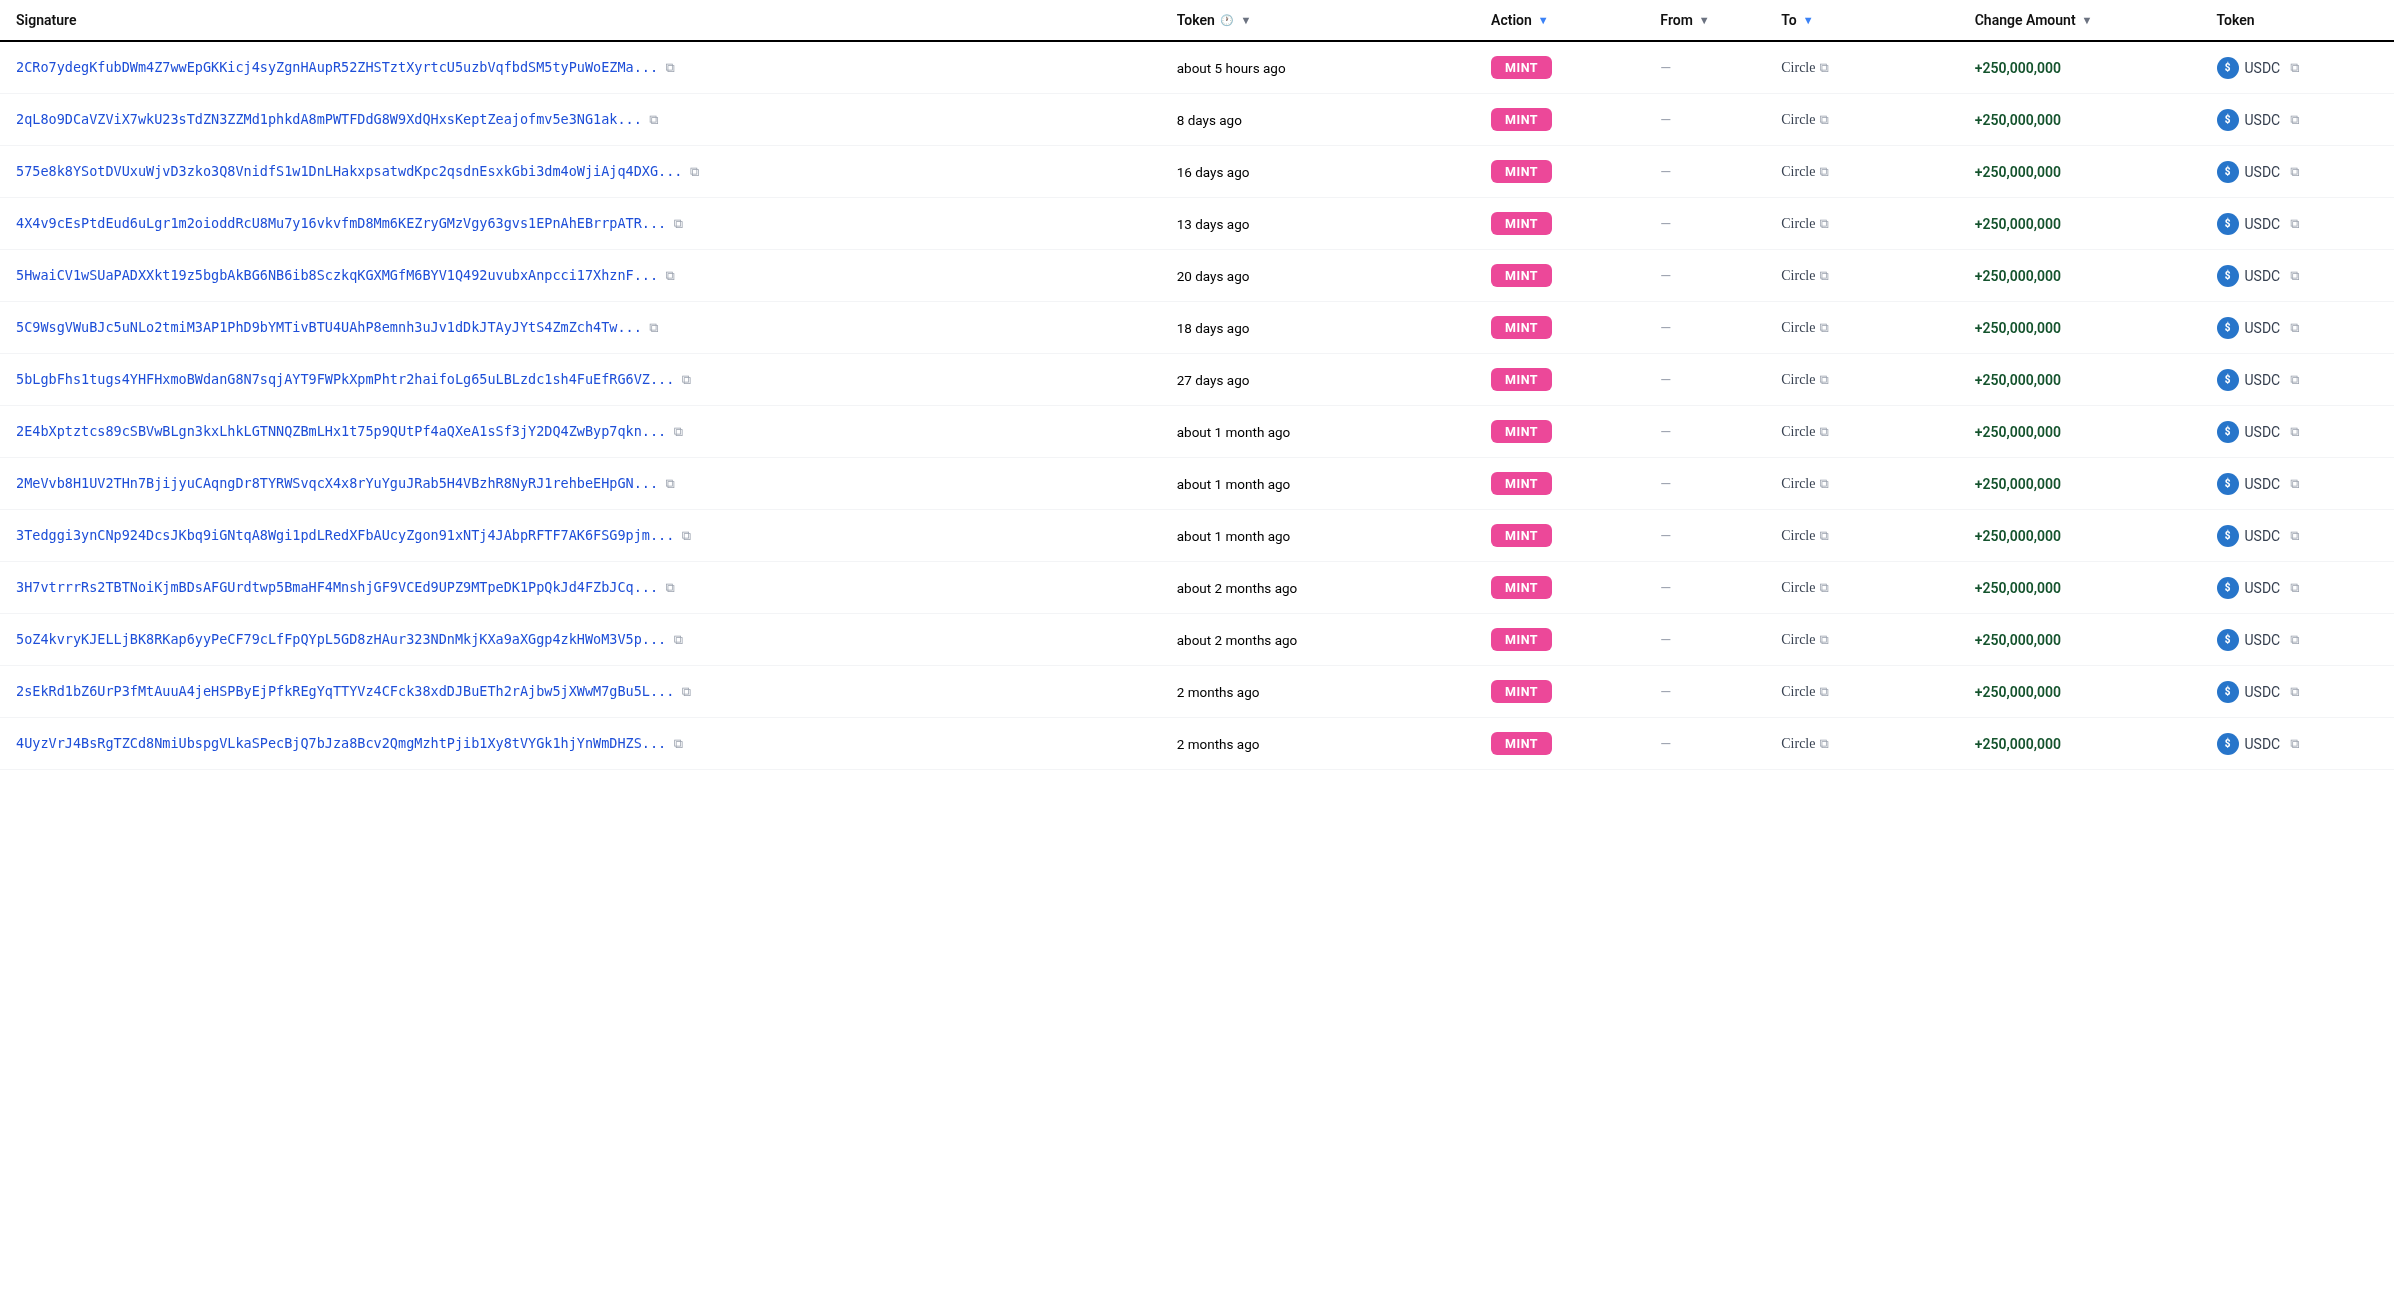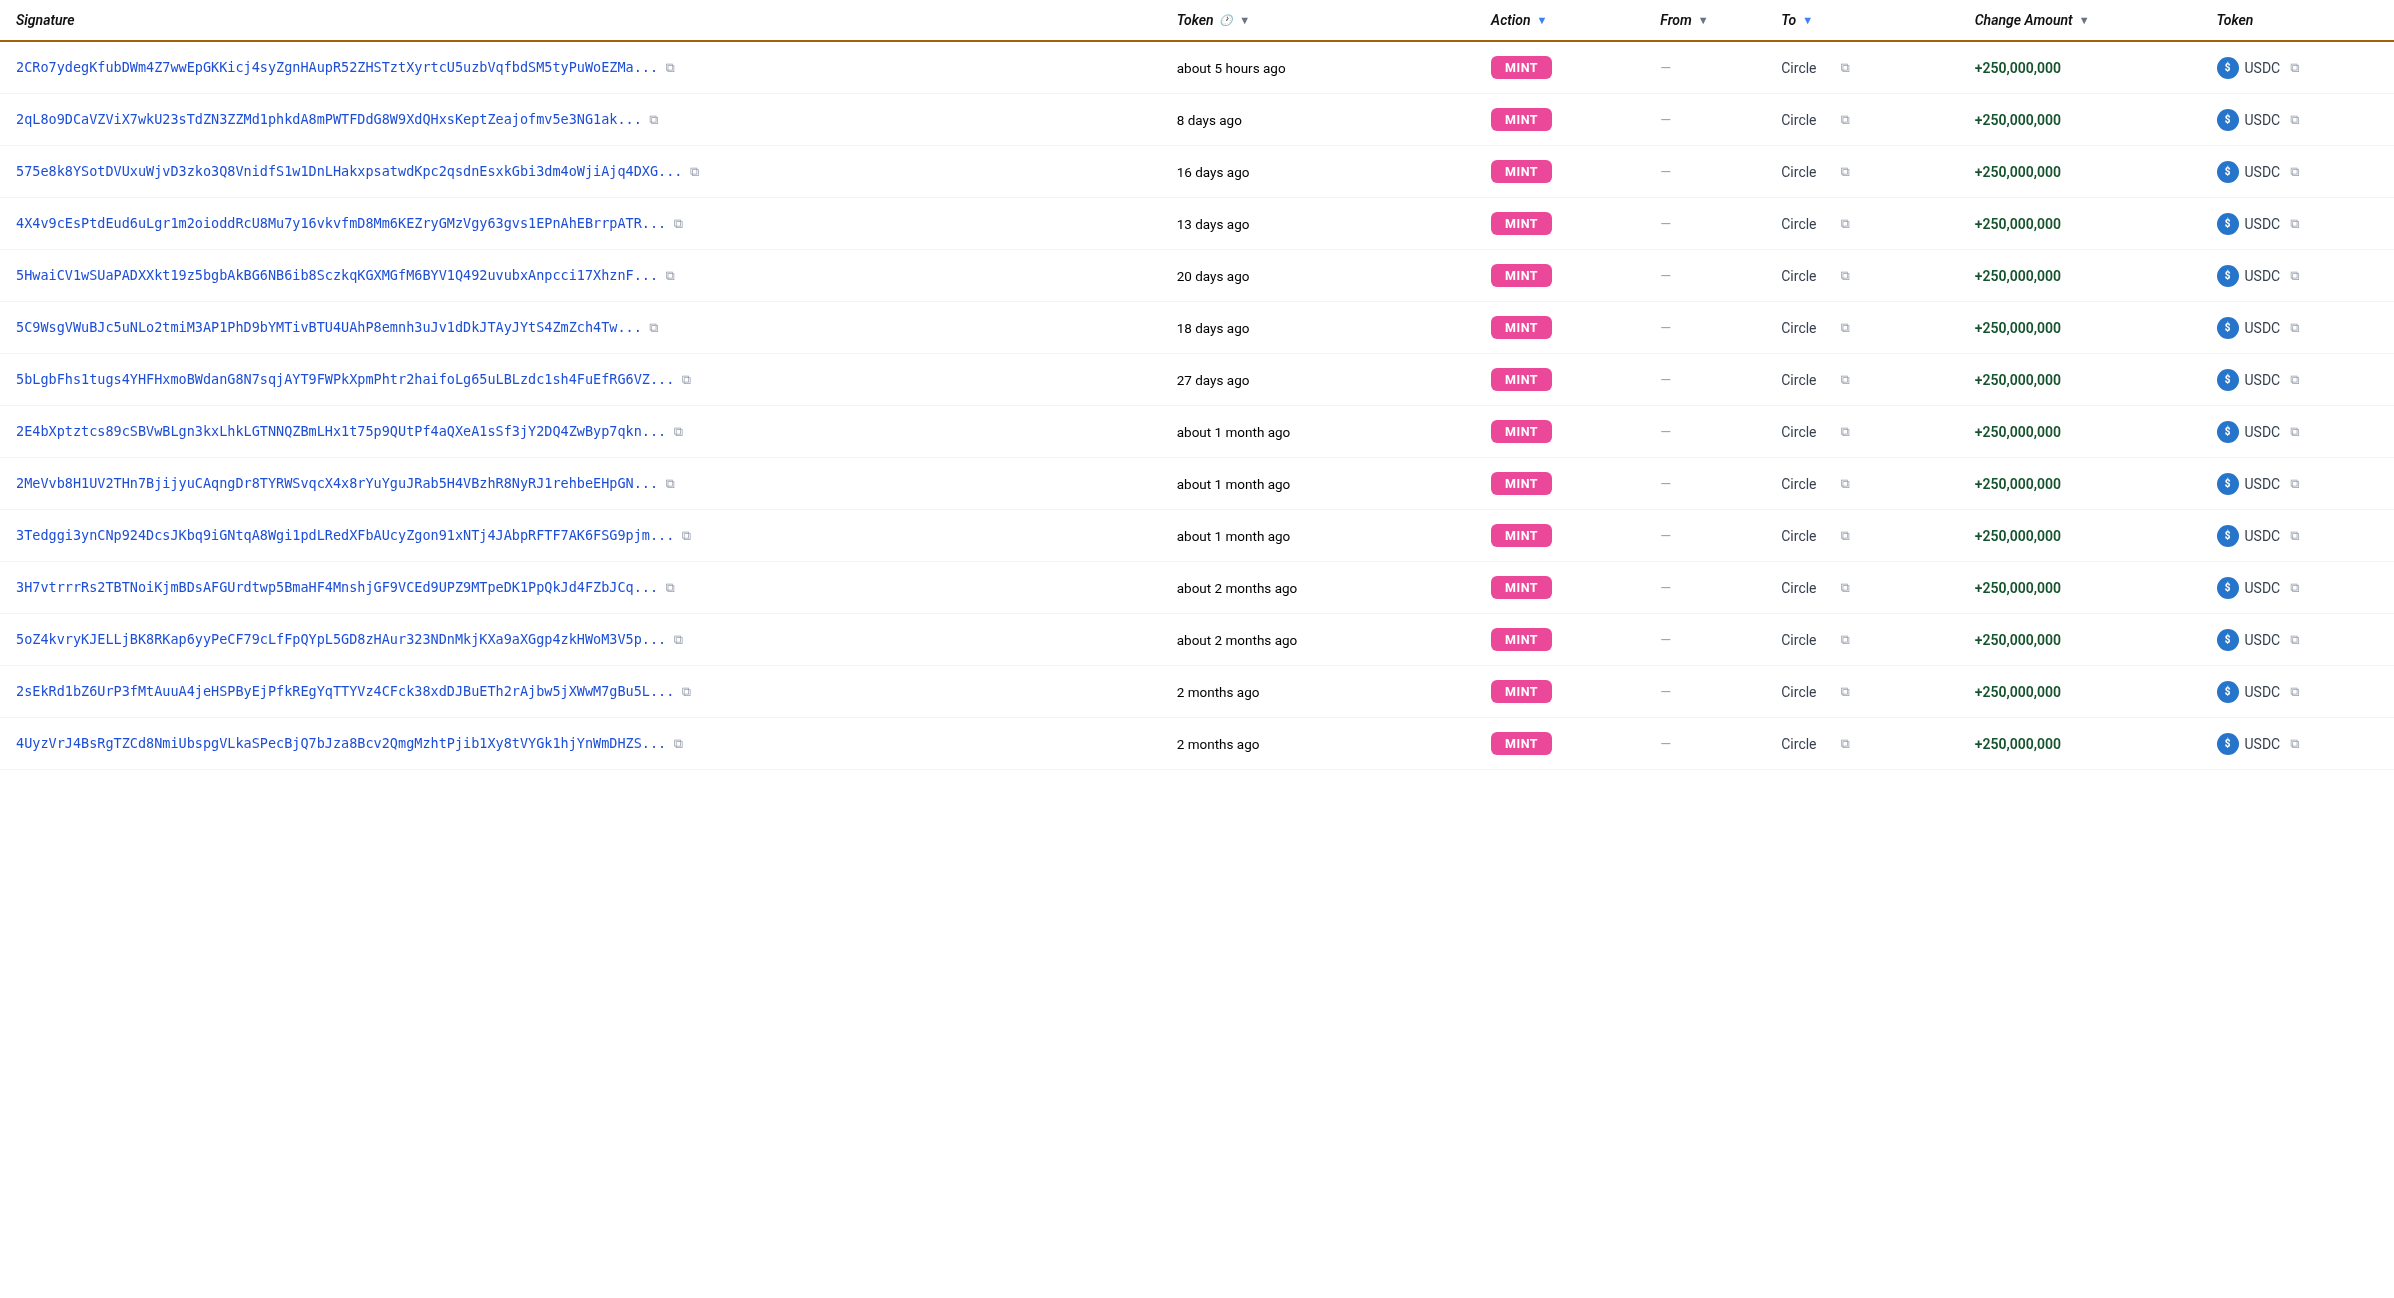--- a/index.html
+++ b/index.html
@@ -12,22 +12,21 @@
     .table-container {
       width: 100%;
       overflow-x: auto;
     }
     table {
       width: 100%;
       border-collapse: collapse;
       min-width: 1400px;
     }
     thead tr {
-      border-bottom: 2px solid #a16207;
-      font-style: italic;
+      border-bottom: 2px solid #000000;
     }
     th {
       padding: 12px 16px;
       text-align: left;
       font-weight: 600;
       color: #111;
       font-size: 14px;
       white-space: nowrap;
       background: #fff;
     }
@@ -88,21 +87,22 @@
       font-size: 14px;
     }
     .dash {
       color: #9ca3af;
     }
     .to-cell {
       color: #374151;
       font-size: 14px;
       display: flex;
       align-items: flex-start;
-      gap: 20px;
+      gap: 0;
+      font-family: Liberation Serif, serif;
     }
     .amount-cell {
       color: #14532d;
       font-weight: 600;
       font-size: 14px;
     }
     .token-cell {
       display: flex;
       align-items: center;
       gap: 6px;

